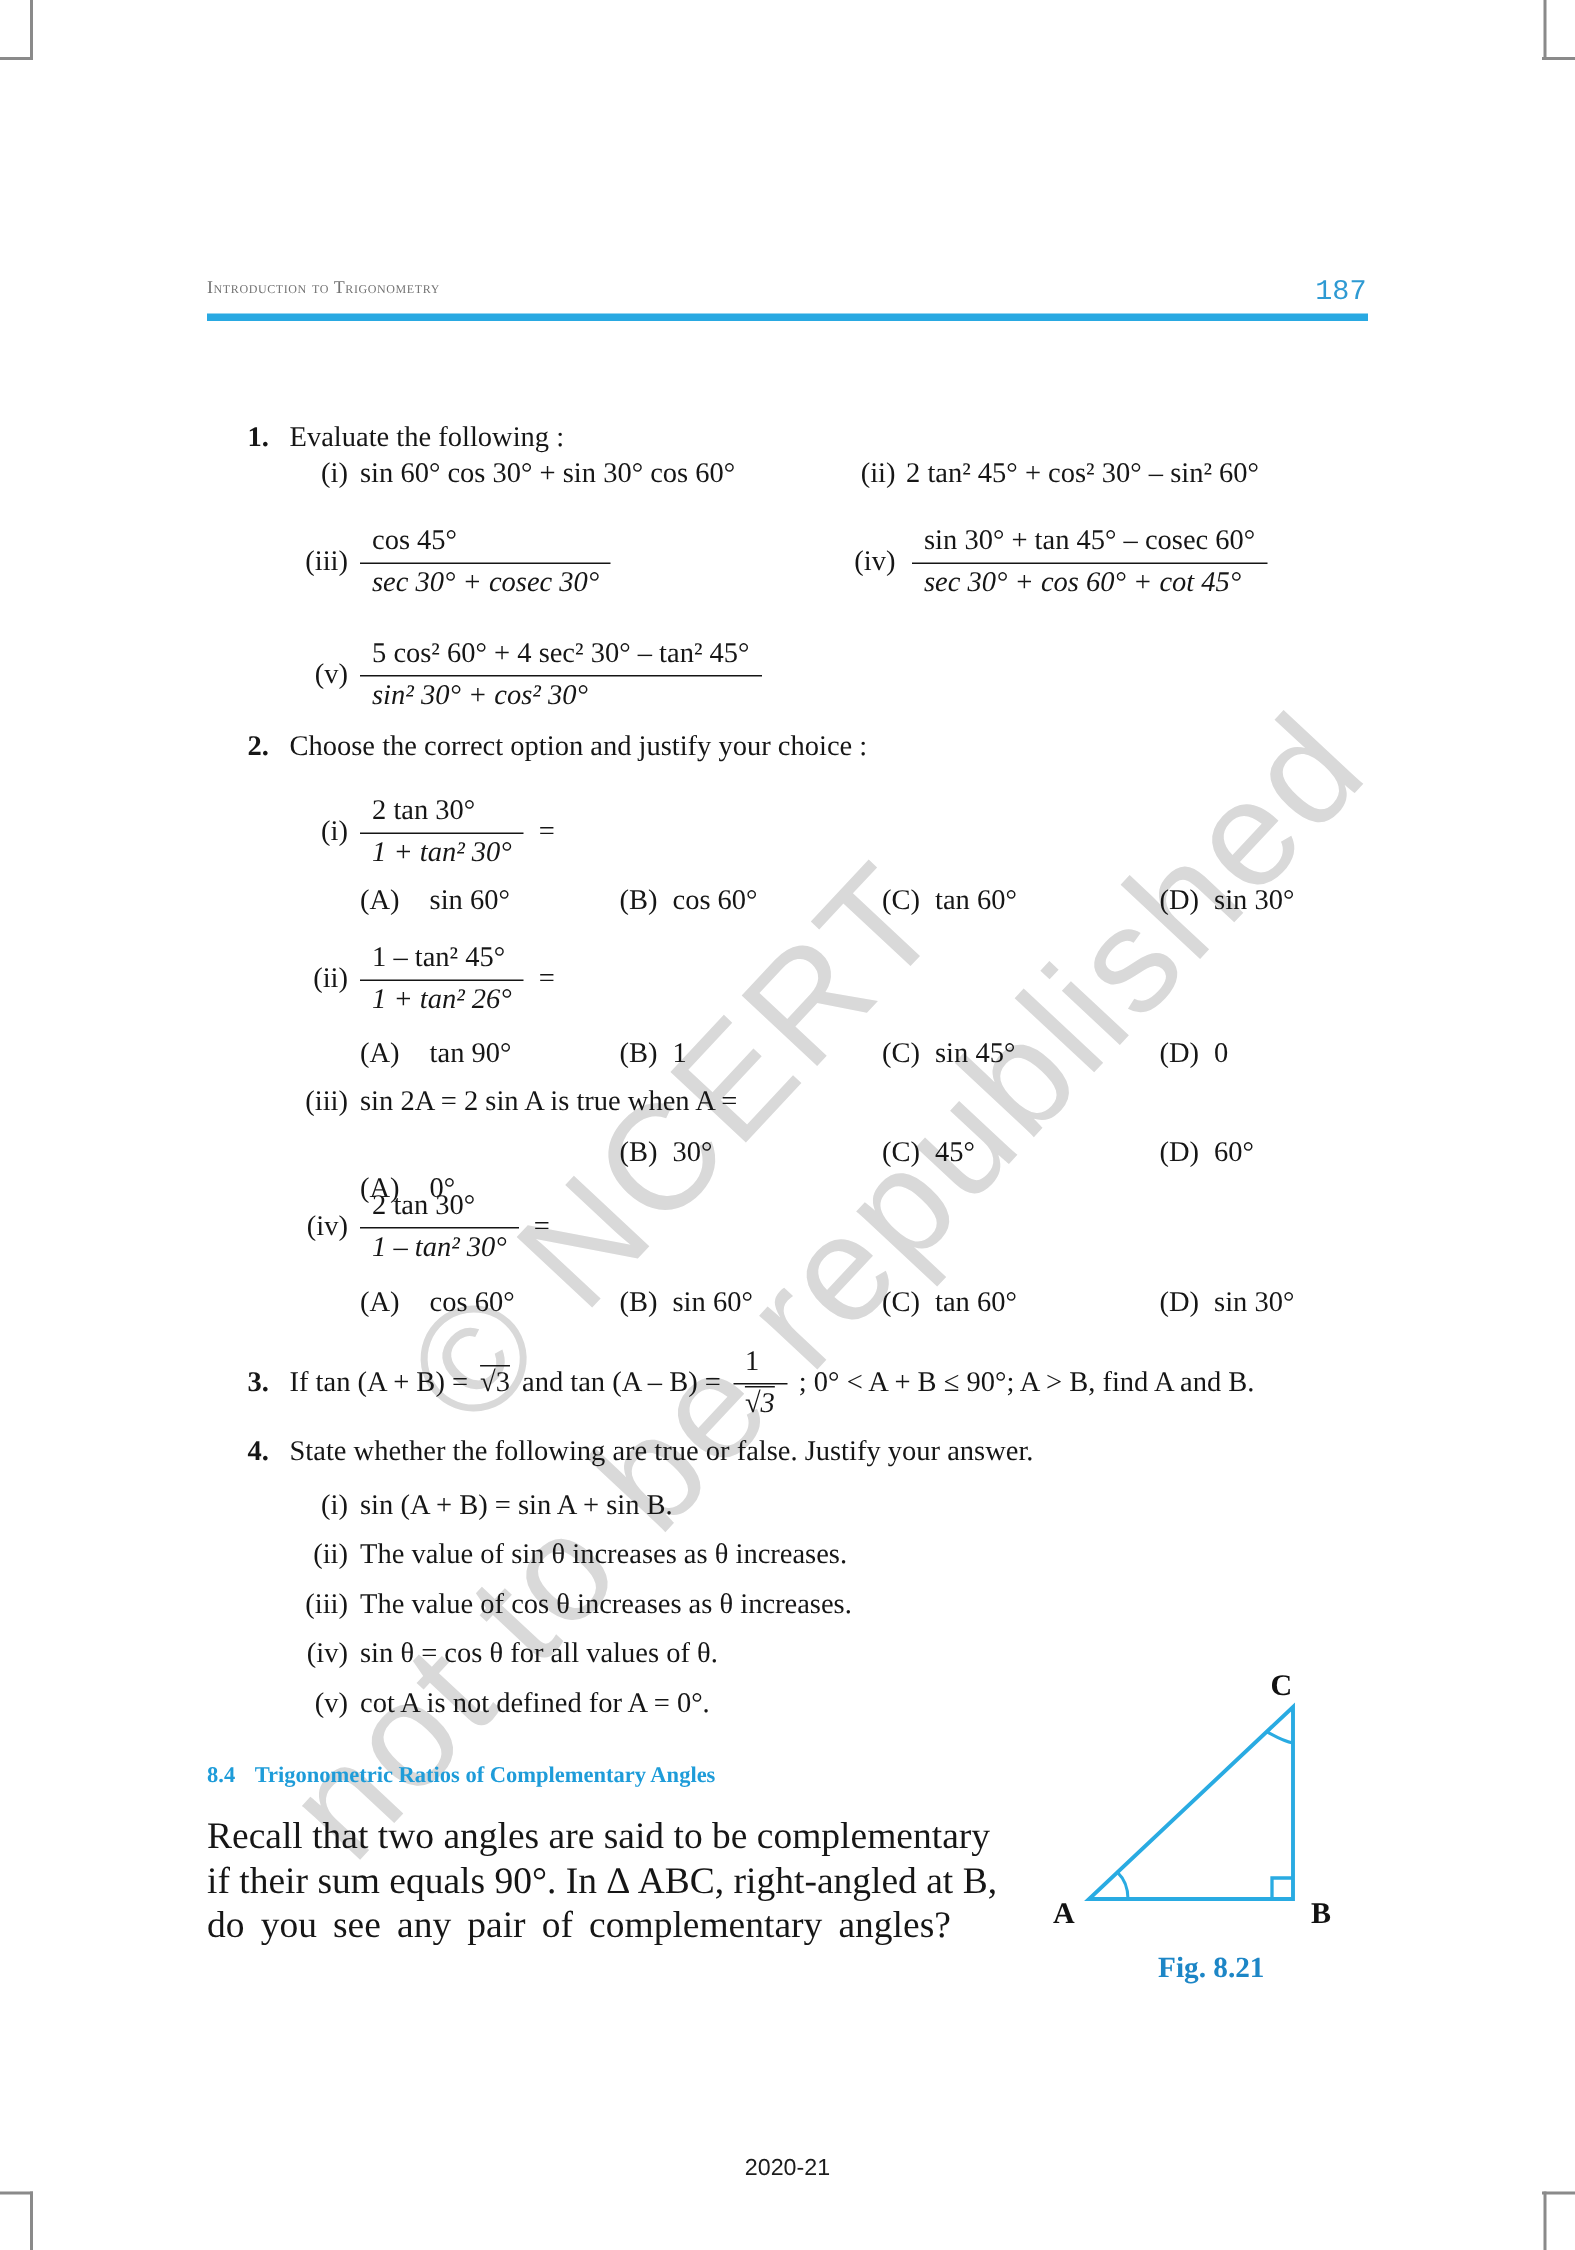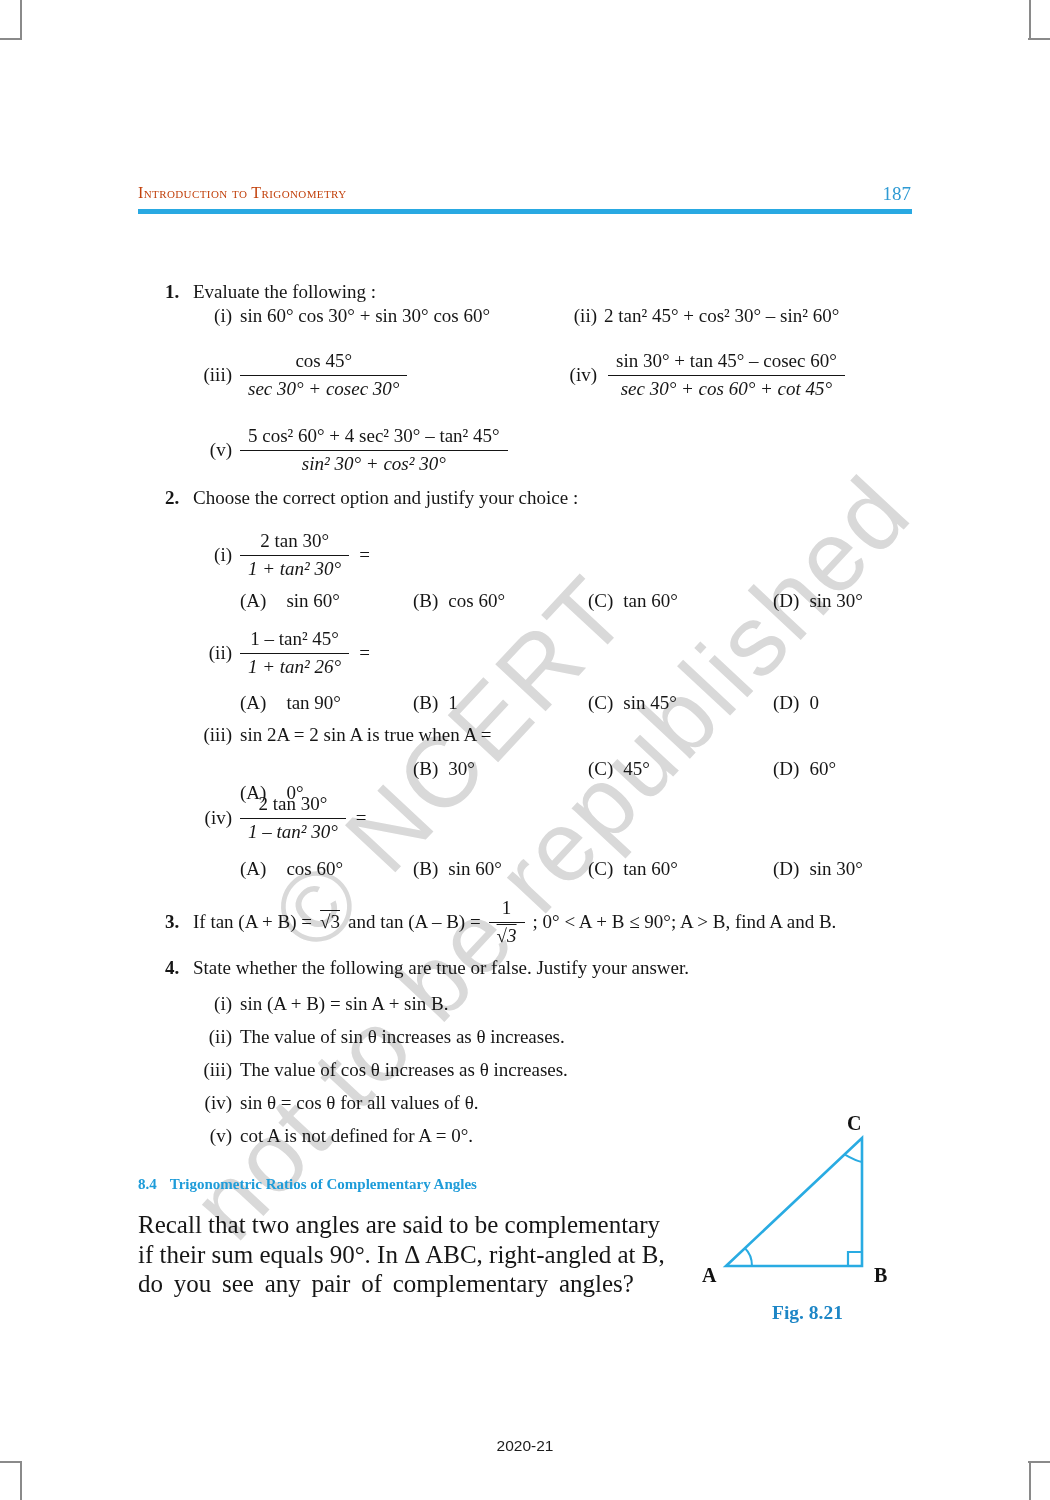--- a/index.html
+++ b/index.html
@@ -15,43 +15,43 @@
     position:absolute;left:500px;top:810px;z-index:1;
     transform:translate(-50%,-50%) rotate(-47deg);
     text-align:center;white-space:nowrap;
     font-family:"Liberation Sans","DejaVu Sans",sans-serif;
     font-size:100px;line-height:1.38;letter-spacing:3px;
     color:#d9d9d9;font-weight:400;
   }
   
   #hdr-title{
     position:absolute;left:138px;top:184px;z-index:2;
-    font-variant:small-caps;font-size:16px;letter-spacing:.4px;color:#c2410c;text-align:right;
-  }
-  #hdr-num{position:absolute;right:139px;top:183px;z-index:2;font-size:19px;color:#2e9ad3;}
+    font-variant:small-caps;font-size:12px;letter-spacing:.4px;color:#737373;text-align:right;
+  }
+  #hdr-num{position:absolute;right:139px;top:183px;z-index:2;font-size:19px;color:#2e9ad3;font-family:Liberation Mono, monospace;}
   #hdr-rule{position:absolute;left:138px;top:209px;width:774px;height:5px;background:#29a9e2;z-index:2;}
   
   .row{position:absolute;left:138px;width:790px;z-index:2;}
   .ac{position:absolute;top:50%;transform:translateY(-50%);white-space:nowrap;font-size:19px;}
   .pl{width:44px;text-align:right;}
   .qline{position:absolute;left:138px;width:790px;z-index:2;font-size:19px;}
   .qnum{position:absolute;left:27px;font-weight:bold;}
   .qtx{display:block;margin-left:55px;white-space:nowrap;}
   
   #ex-title{
     position:absolute;left:138px;top:237px;width:774px;z-index:2;
     text-align:center;font-weight:bold;font-size:21.5px;color:#1e9cd9;letter-spacing:.4px;
   }
   #ex-title .gap{display:inline-block;width:14px;}
   #sec-head{
     position:absolute;left:138px;top:1176px;z-index:2;display:flex;gap:13px;
     font-weight:bold;font-size:15px;color:#1e9cd9;
   }
   
-  .frac{display:inline-block;text-align:center;vertical-align:middle;}
+  .frac{display:inline-block;text-align:left;vertical-align:middle;}
   .frac .num,.frac .den{display:block;padding:0 8px;white-space:nowrap;line-height:26px;font-size:19px;}
   .frac .den{border-top:1.6px solid #151515;margin-top:1px;font-style:italic;}
   .fgroup{display:inline-flex;align-items:center;gap:10px;}
   .fgroup3{display:inline-flex;align-items:center;gap:8px;}
   .sqrt{text-decoration:overline;}
   .eq{font-size:19px;}
   
   .opt .k{display:inline-block;margin-right:10px;}
   .opt.a .k{margin-right:20px;}
   

